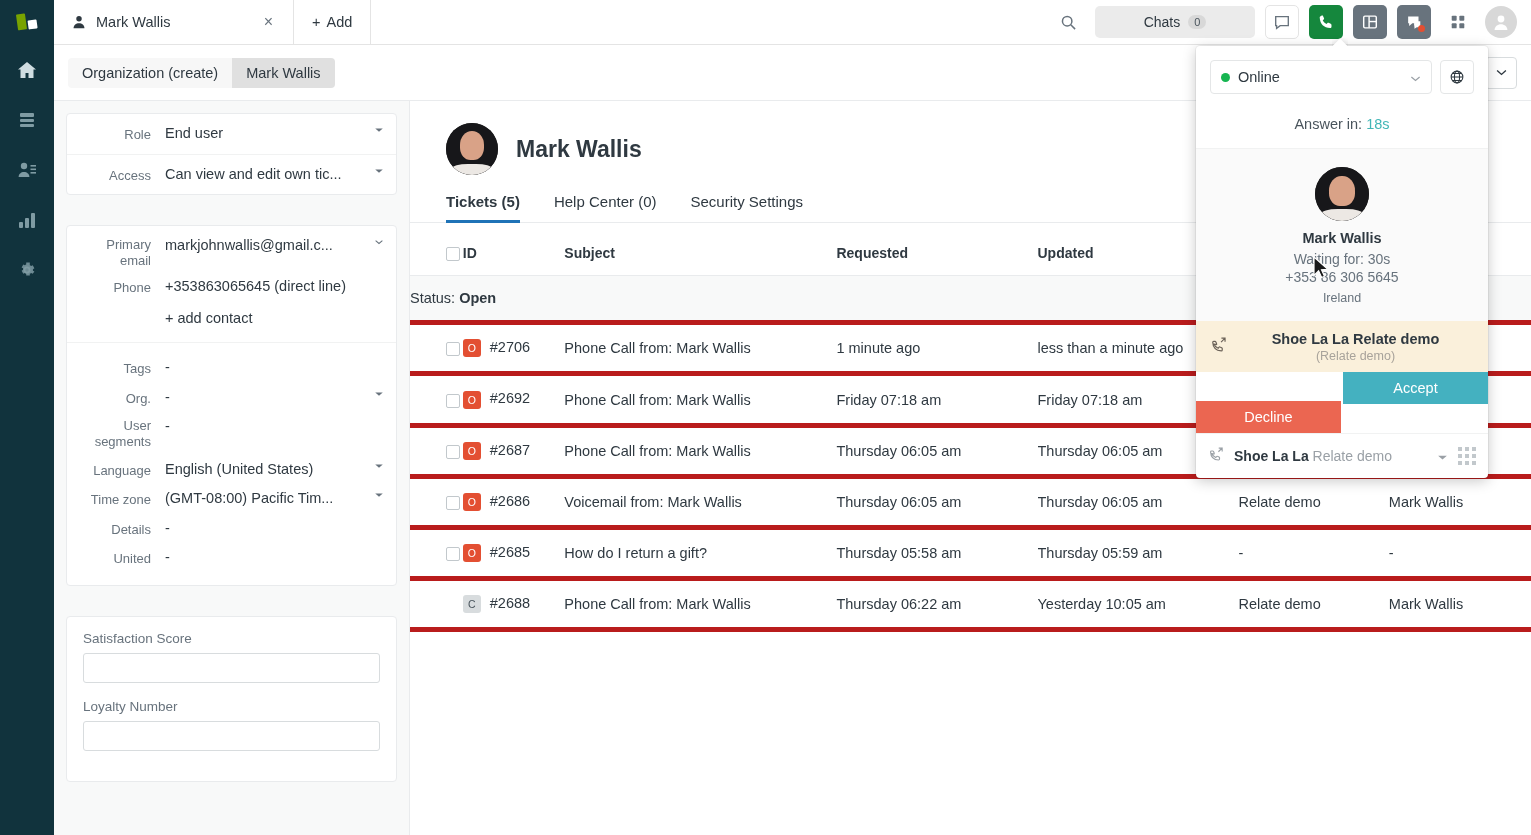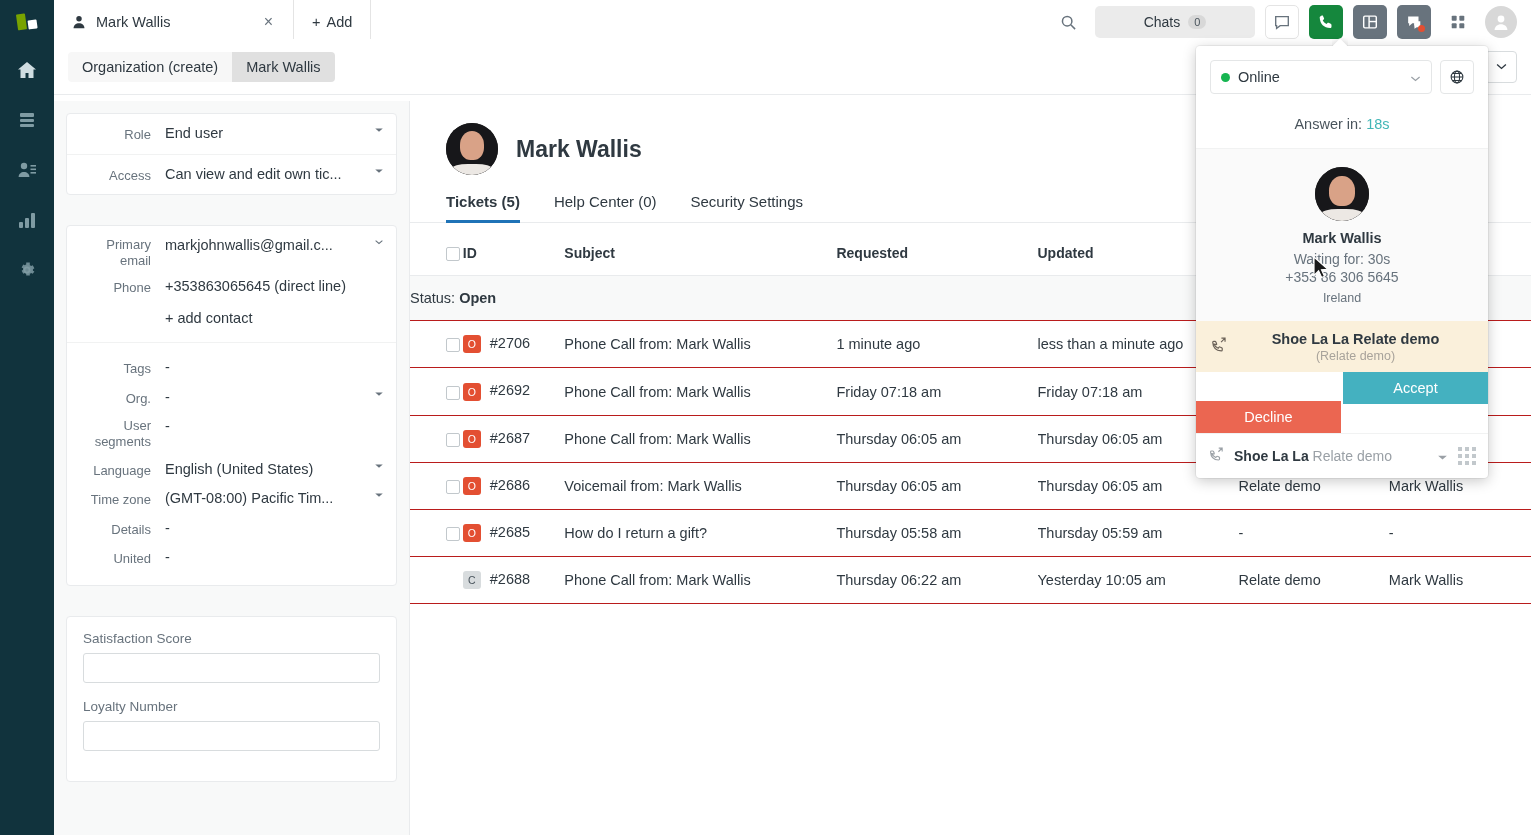--- a/index.html
+++ b/index.html
@@ -66,21 +66,21 @@
     width: 32px; height: 32px; border-radius: 50%; background: #d8d8d8;
     display: flex; align-items: center; justify-content: center; cursor: pointer;
   }
   .notif-dot {
     position: absolute; right: 5px; bottom: 6px; width: 7px; height: 7px;
     border-radius: 50%; background: #e34f32;
   }
 
   
   .subnav {
-    position: absolute; left: 54px; top: 39px; width: 1477px; height: 56px;
+    position: absolute; left: 54px; top: 45px; width: 1477px; height: 56px;
     background: #fff; border-bottom: 1px solid #e9ebed;
     display: flex; align-items: center; padding: 0 14px;
   }
   .seg-group { display: flex; border-radius: 4px; overflow: hidden; }
   .seg {
     padding: 7px 14px; font-size: 14.5px; color: #2f3941; background: #f7f7f7;
     cursor: pointer; white-space: nowrap;
   }
   .seg.active { background: #e0e0e0; }
   .subnav-right { margin-left: auto; display: flex; align-items: center; gap: 8px; }
@@ -145,21 +145,21 @@
   }
   .ctab.active { font-weight: bold; border-bottom-color: #1f73b7; }
 
   table.tickets { width: 100%; border-collapse: collapse; table-layout: fixed; }
   table.tickets th {
     text-align: left; font-size: 14px; font-weight: bold; color: #2f3941;
     padding: 22px 0 14px 0; border-bottom: 1px solid #e9ebed;
   }
   table.tickets td {
     font-size: 14.5px; color: #2f3941; padding: 14px 0;
-    border-bottom: 1px solid #b91c1c; white-space: nowrap;
+    border-bottom: 5px solid #b91c1c; white-space: nowrap;
     overflow: hidden; text-overflow: ellipsis;
   }
   .col-chk  { width: 52px; padding-left: 36px !important; }
   .col-id   { width: 100px; }
   .col-sub  { width: 268px; }
   .col-req  { width: 198px; }
   .col-upd  { width: 198px; }
   .col-grp  { width: 148px; }
   .col-asn  { width: 140px; }
   .chk {

